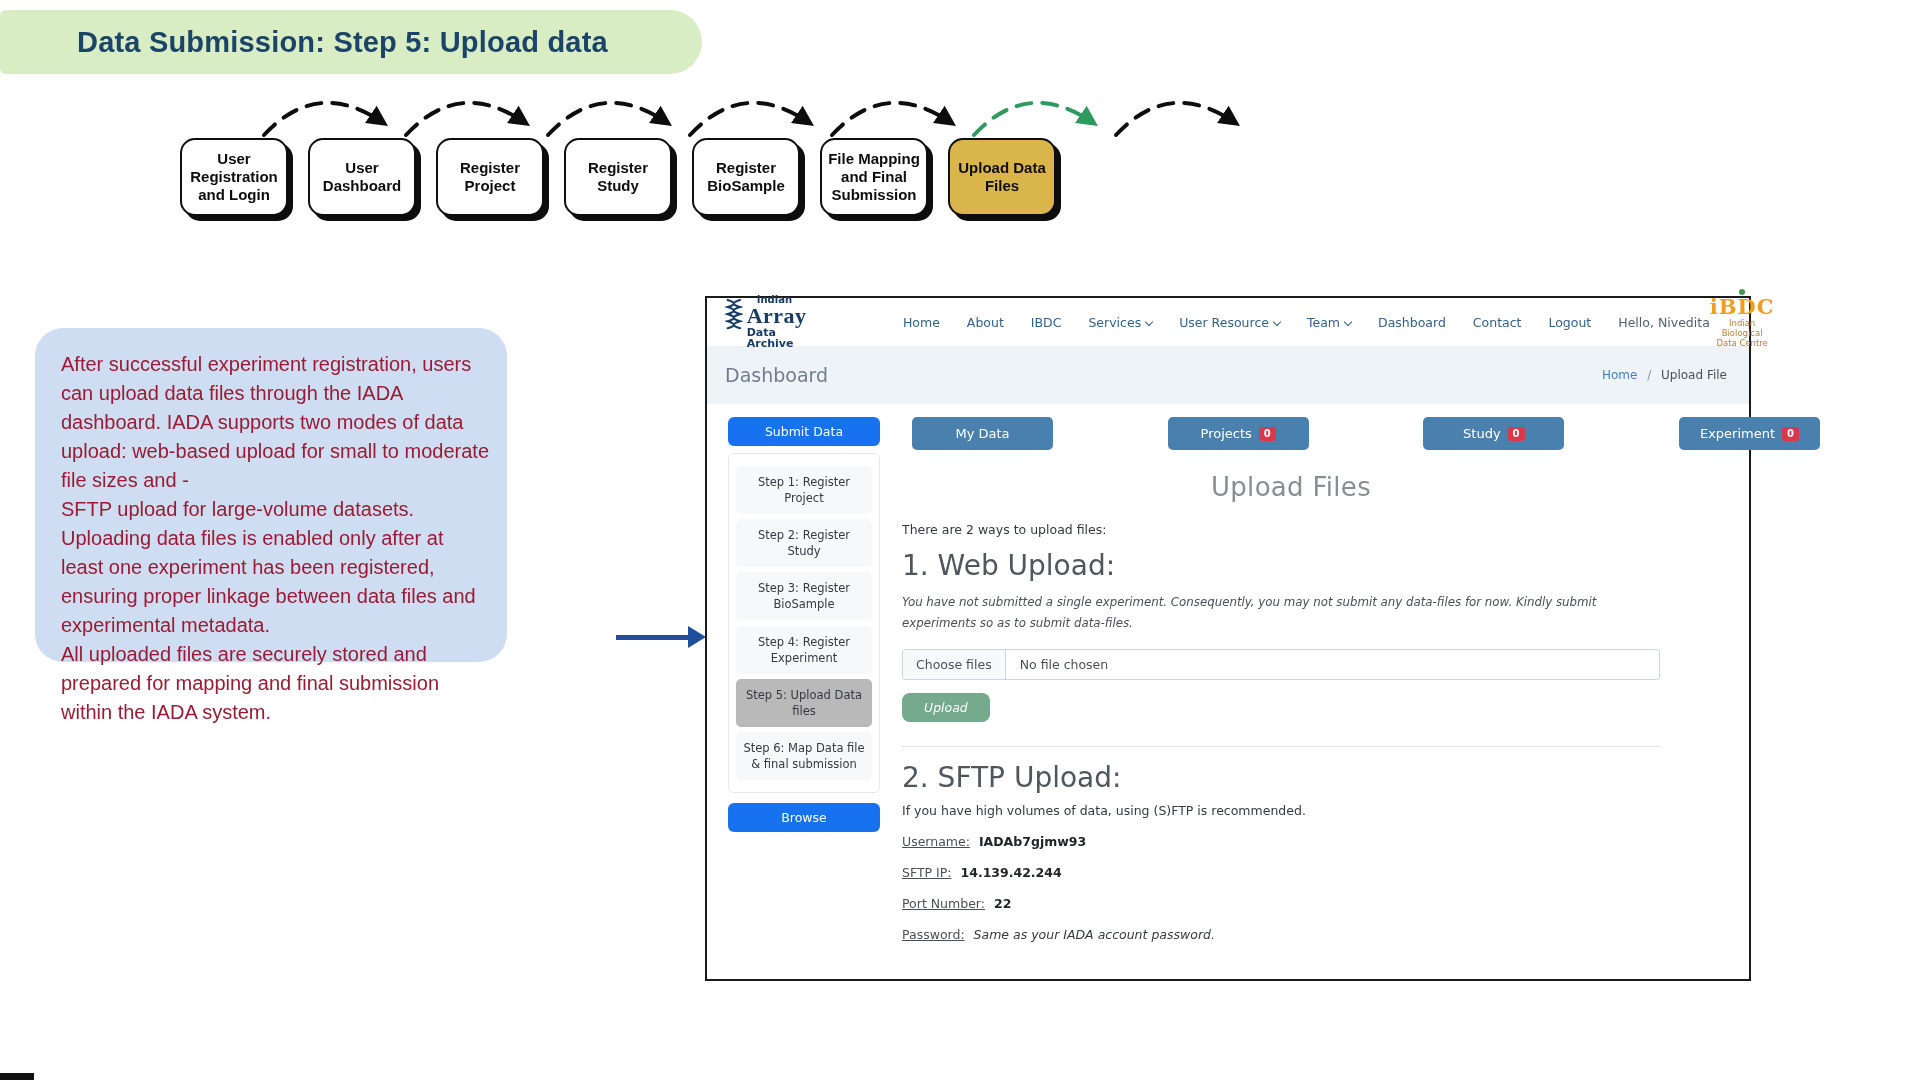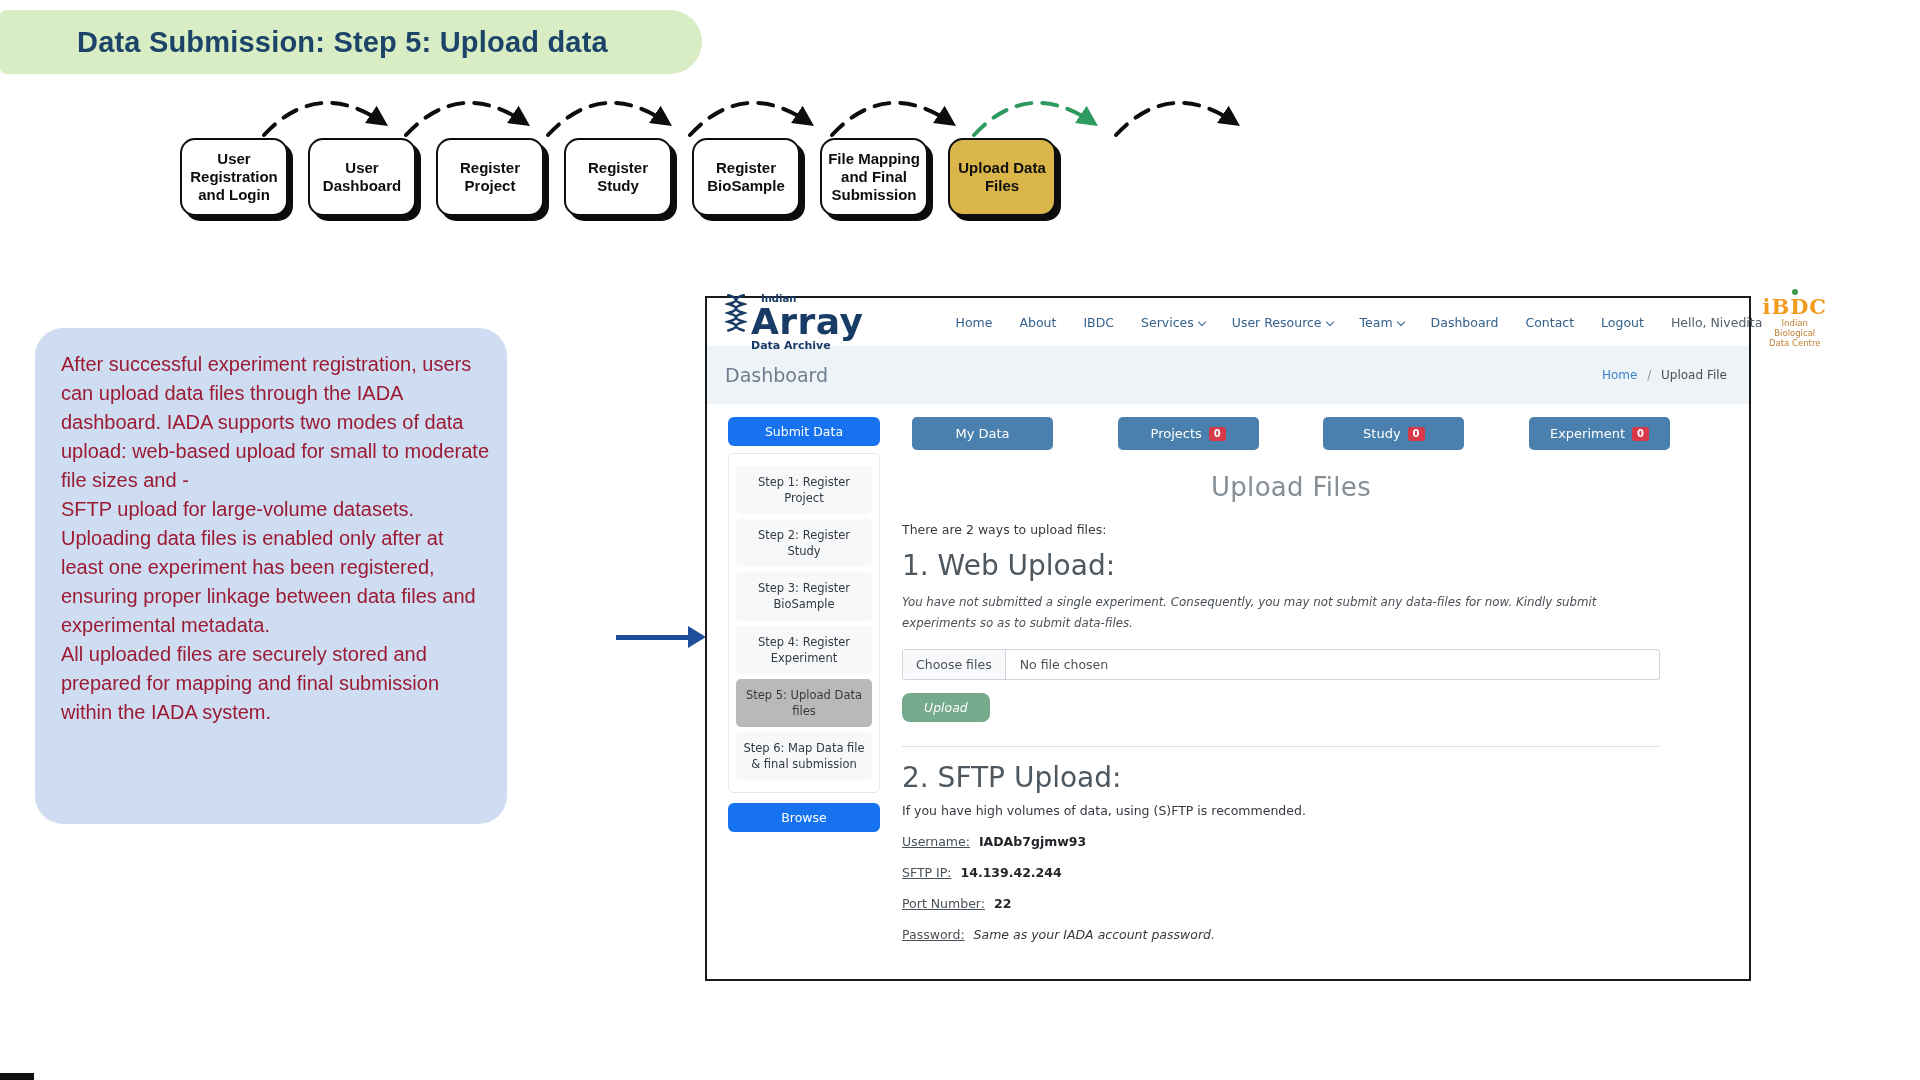--- a/index.html
+++ b/index.html
@@ -16,41 +16,41 @@
   
   .flow-arrows { left:192px; top:72px; width:1120px; height:75px; overflow:visible; }
   .flow-row { left:180px; top:138px; width:1120px; display:flex; gap:20px; }
   .flow-box { width:108px; min-height:78px; background:#ffffff; border:2.5px solid #0d0d0d;
               border-radius:15px; box-shadow:5px 5px 0 #0d0d0d; display:flex; align-items:center;
               justify-content:center; text-align:center; font-weight:bold; font-size:15px;
               line-height:1.22; color:#0d0d0d; padding:4px 3px; }
   .flow-box.active { background:#d9b54a; }
 
   
-  .note-box { left:35px; top:328px; width:472px; height:496px; background:#cfddf2;
+  .note-box { left:35px; top:328px; width:472px; height:334px; background:#cfddf2;
               border-radius:28px; padding:22px 16px 20px 26px; color:#9a1b33;
               font-size:20px; line-height:29px; }
   .note-box p { margin:0; }
 
   
   .pointer-arrow { left:616px; top:626px; width:92px; height:22px; }
   .pointer-arrow .shaft { position:absolute; left:0; top:9px; width:74px; height:5px; background:#1d4f9b; }
   .pointer-arrow .head { position:absolute; left:72px; top:0; width:0; height:0;
                          border-top:11px solid transparent; border-bottom:11px solid transparent;
                          border-left:18px solid #1d4f9b; }
 
   
   .frame { left:705px; top:296px; width:1046px; height:685px; background:#ffffff;
            border:2px solid #1a1a1a; font-family:"DejaVu Sans", sans-serif; color:#212529; }
 
   .navbar { height:48px; display:flex; align-items:center; padding:0 20px 0 18px; background:#fff; }
   .brand { display:flex; align-items:flex-start; gap:4px; }
   .brand-text { color:#183c66; line-height:1; }
   .brand-indian { font-size:10px; font-weight:bold; margin-left:10px; }
-  .brand-array  { font-size:36px; font-weight:bold; letter-spacing:.5px; }
+  .brand-array  { font-size:22px; font-weight:bold; letter-spacing:.5px;font-family:Liberation Serif, serif; }
   .brand-da     { font-size:11px; font-weight:bold; }
   .nav-links { display:flex; align-items:center; gap:27px; margin-left:92px; }
   .nav-links span { font-size:12.5px; color:#33618c; cursor:pointer; white-space:nowrap; }
   .chev { display:inline-block; width:6px; height:6px; border-right:1.6px solid #33618c;
           border-bottom:1.6px solid #33618c; transform:rotate(45deg); margin-left:5px;
           position:relative; top:-2px; }
   .greeting { font-size:12.5px; color:#51606e; margin-left:27px; white-space:nowrap; }
   .ibdc { margin-left:auto; text-align:center; line-height:1.15; }
   .ibdc-mark { font-size:21px; font-weight:bold; color:#f39b1d; letter-spacing:1px;
                font-family:"DejaVu Serif", serif; position:relative; }
@@ -72,21 +72,21 @@
               font-size:12.5px; padding:7px 0; border-radius:6px; border:none; cursor:pointer;
               font-family:inherit; }
   .steps-card { background:#fff; border:1px solid #e4e8ec; border-radius:6px; margin-top:7px;
                 padding:7px 7px; }
   .step-item { background:#f7f8f9; border-radius:5px; margin:5px 0; padding:8px 6px;
                font-size:11.5px; color:#343a40; text-align:center; line-height:1.4; cursor:pointer; }
   .step-item.active { background:#b9b9b9; }
   .browse-wrap { margin-top:10px; }
 
   .main { flex:1; max-width:770px; }
-  .stat-row { display:flex; justify-content:space-between; width:758px; margin-left:10px; }
+  .stat-row { display:flex; justify-content:space-between; width:908px; margin-left:10px; }
   .stat-btn { background:#4a80ad; color:#fff; border:none; border-radius:5px; width:141px;
               padding:9px 0; font-size:13px; cursor:pointer; font-family:inherit;
               display:flex; align-items:center; justify-content:center; gap:7px; }
   .badge { background:#d93849; color:#fff; font-size:10px; font-weight:bold; border-radius:3px;
            padding:2px 5px; line-height:1; }
 
   .page-heading { text-align:center; width:758px; margin:22px 0 0 10px; font-size:26px;
                   color:#868e96; font-weight:400; letter-spacing:.3px; }
   .intro-line { margin-top:20px; font-size:12.5px; color:#343a40; }
   .sec-heading { margin-top:12px; font-size:28px; color:#4f575e; font-weight:400; }

